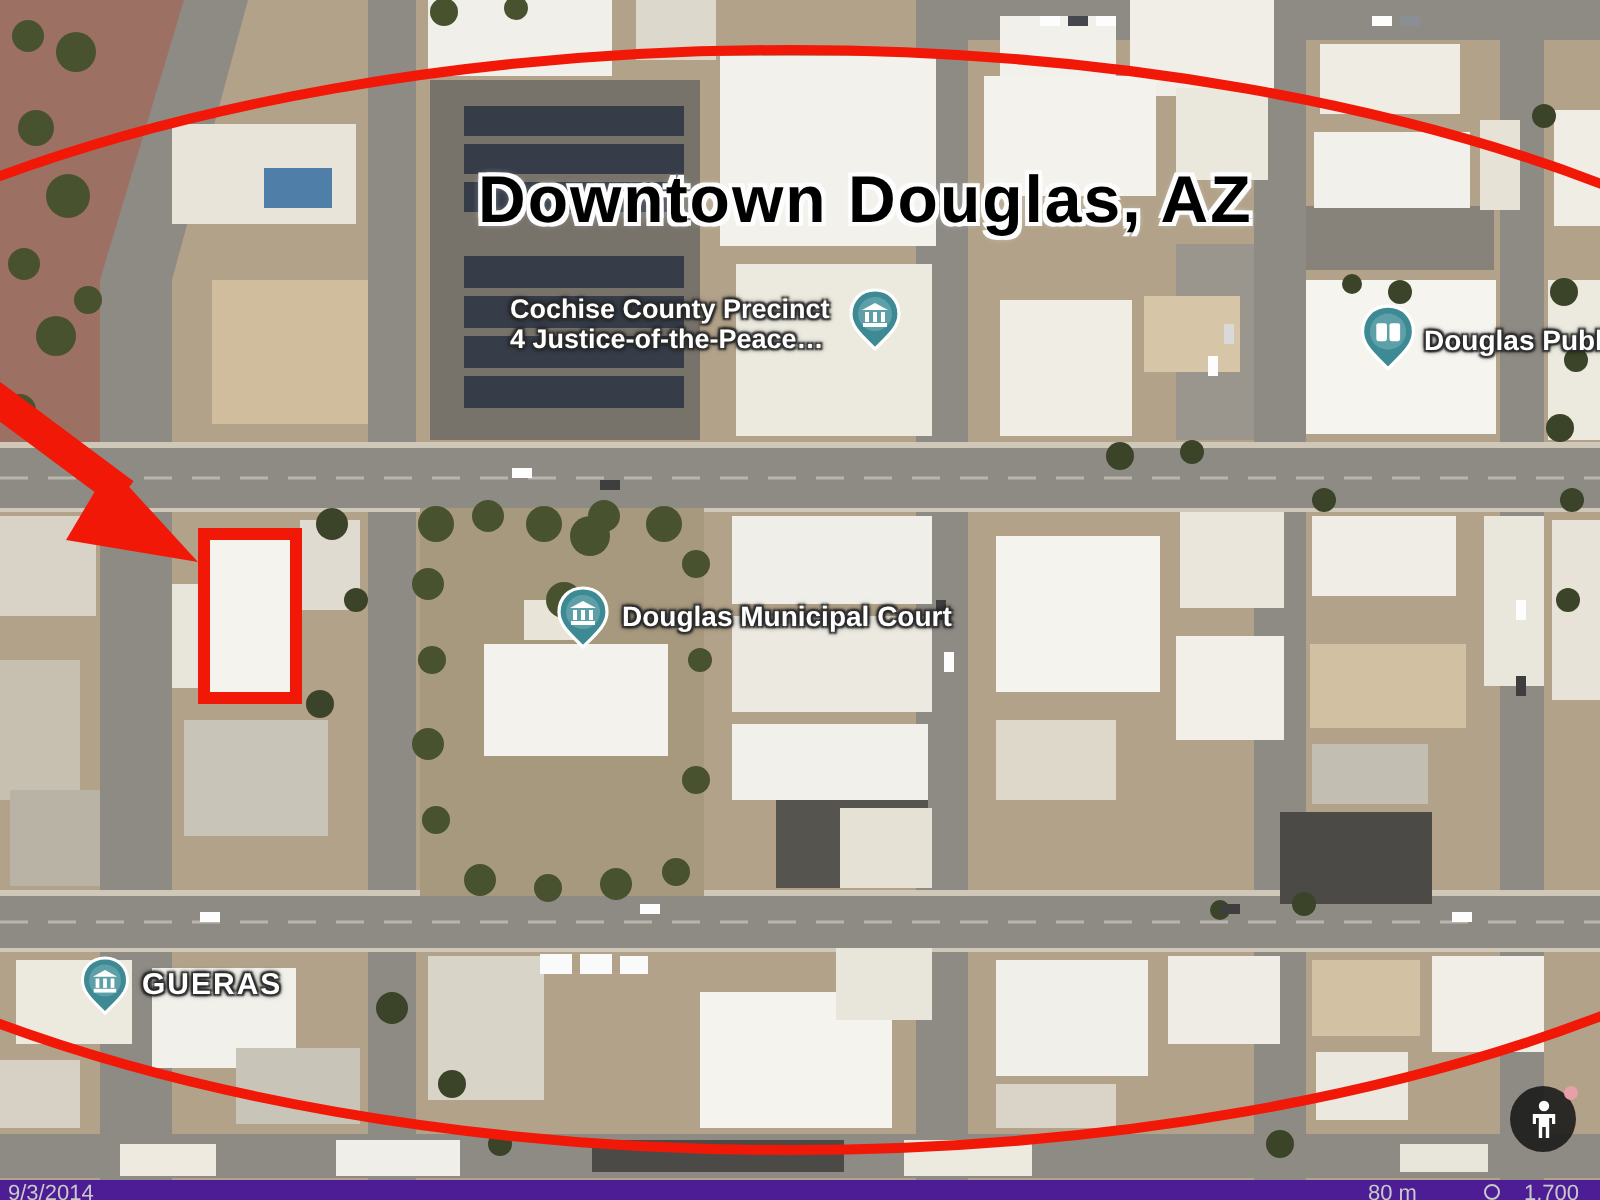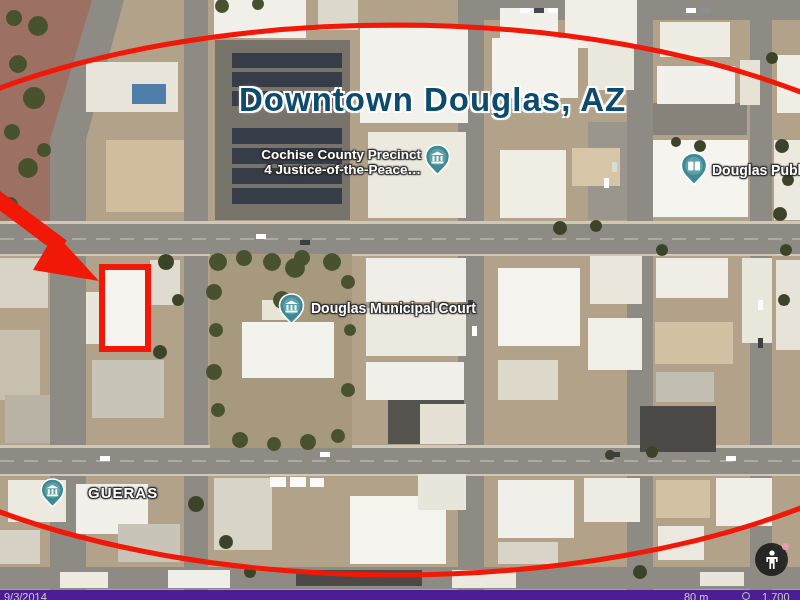--- a/index.html
+++ b/index.html
@@ -5,21 +5,21 @@
   html,body{margin:0;padding:0;background:#000;}
   #stage{position:relative;width:800px;height:600px;overflow:hidden;
          font-family:"Liberation Sans",sans-serif;background:#b2a289;}
   #stage svg{display:block;}
   .layer{position:absolute;left:0;top:0;width:800px;height:600px;}
 
   
   .map-title{
     position:absolute;left:239px;top:81px;
     font-size:33px;font-weight:bold;letter-spacing:1px;
-    color:#0c4a6e;white-space:nowrap;
+    color:#000000;white-space:nowrap;
     text-shadow:-2px -2px 0 #fdfdfd,2px -2px 0 #fdfdfd,-2px 2px 0 #fdfdfd,
                  2px 2px 0 #fdfdfd,0 0 4px #ffffff;
   }
 
   
   .place-label{
     position:absolute;color:#fff;font-weight:bold;font-size:14px;line-height:15px;
     text-shadow:-1px -1px 1px #2a2a2a,1px -1px 1px #2a2a2a,
                 -1px 1px 1px #2a2a2a,1px 1px 1px #2a2a2a,0 0 3px #000;
     white-space:nowrap;
@@ -261,21 +261,21 @@
     <svg width="27" height="32" viewBox="0 0 26 32">
       <path d="M13,1 C20,1 25,6 25,13 C25,19.5 19.5,24 13,30.5 C6.5,24 1,19.5 1,13 C1,6 6,1 13,1 Z" fill="#3D8A94" stroke="#ffffff" stroke-width="1.6"></path>
       <circle cx="13" cy="13" r="8.5" fill="#5da0a8"></circle>
       <polygon points="13,7.5 19.5,11 6.5,11" fill="#fff"></polygon>
       <rect x="8" y="12" width="2" height="5" fill="#fff"></rect>
       <rect x="12" y="12" width="2" height="5" fill="#fff"></rect>
       <rect x="16" y="12" width="2" height="5" fill="#fff"></rect>
       <rect x="7" y="17.5" width="12" height="2" fill="#fff"></rect>
     </svg>
   </div>
-  <div class="place-label" style="left:255px;top:147px;width:166px;text-align:right;font-size:13.5px;">
+  <div class="place-label" style="left:255px;top:147px;width:166px;text-align:left;font-size:13.5px;">
     <div>Cochise County Precinct</div>
     <div>4 Justice-of-the-Peace…</div>
   </div>
 
   <div class="place-pin" style="left:680px;top:152px;">
     <svg width="28" height="34" viewBox="0 0 26 32">
       <path d="M13,1 C20,1 25,6 25,13 C25,19.5 19.5,24 13,30.5 C6.5,24 1,19.5 1,13 C1,6 6,1 13,1 Z" fill="#3D8A94" stroke="#ffffff" stroke-width="1.6"></path>
       <circle cx="13" cy="13" r="8.5" fill="#5da0a8"></circle>
       <rect x="7.5" y="9" width="5" height="8.5" rx="1" fill="#fff"></rect>
       <rect x="13.7" y="9" width="5" height="8.5" rx="1" fill="#fff"></rect>
@@ -300,21 +300,21 @@
     <svg width="25" height="30" viewBox="0 0 26 32">
       <path d="M13,1 C20,1 25,6 25,13 C25,19.5 19.5,24 13,30.5 C6.5,24 1,19.5 1,13 C1,6 6,1 13,1 Z" fill="#3D8A94" stroke="#ffffff" stroke-width="1.6"></path>
       <circle cx="13" cy="13" r="8.5" fill="#5da0a8"></circle>
       <polygon points="13,7.5 19.5,11 6.5,11" fill="#fff"></polygon>
       <rect x="8" y="12" width="2" height="5" fill="#fff"></rect>
       <rect x="12" y="12" width="2" height="5" fill="#fff"></rect>
       <rect x="16" y="12" width="2" height="5" fill="#fff"></rect>
       <rect x="7" y="17.5" width="12" height="2" fill="#fff"></rect>
     </svg>
   </div>
-  <div class="place-label" style="left:88px;top:485px;font-size:15px;letter-spacing:1px;">GUERAS</div>
+  <div class="place-label" style="left:71px;top:485px;font-size:15px;letter-spacing:1px;">GUERAS</div>
 
   <div class="pegman-wrap">
     <div class="pegman-circle">
       <svg width="18" height="22" viewBox="0 0 18 22">
         <circle cx="9" cy="4" r="2.6" fill="#fff"></circle>
         <path d="M5,8 L13,8 L13,10 L11.6,10 L11.6,15 L11.6,20 L9.9,20 L9.9,14.5 L8.1,14.5 L8.1,20 L6.4,20 L6.4,10 L5,10 Z" fill="#fff"></path>
         <rect x="3.4" y="8" width="1.6" height="5" fill="#fff"></rect>
         <rect x="13" y="8" width="1.6" height="5" fill="#fff"></rect>
       </svg>
     </div>

